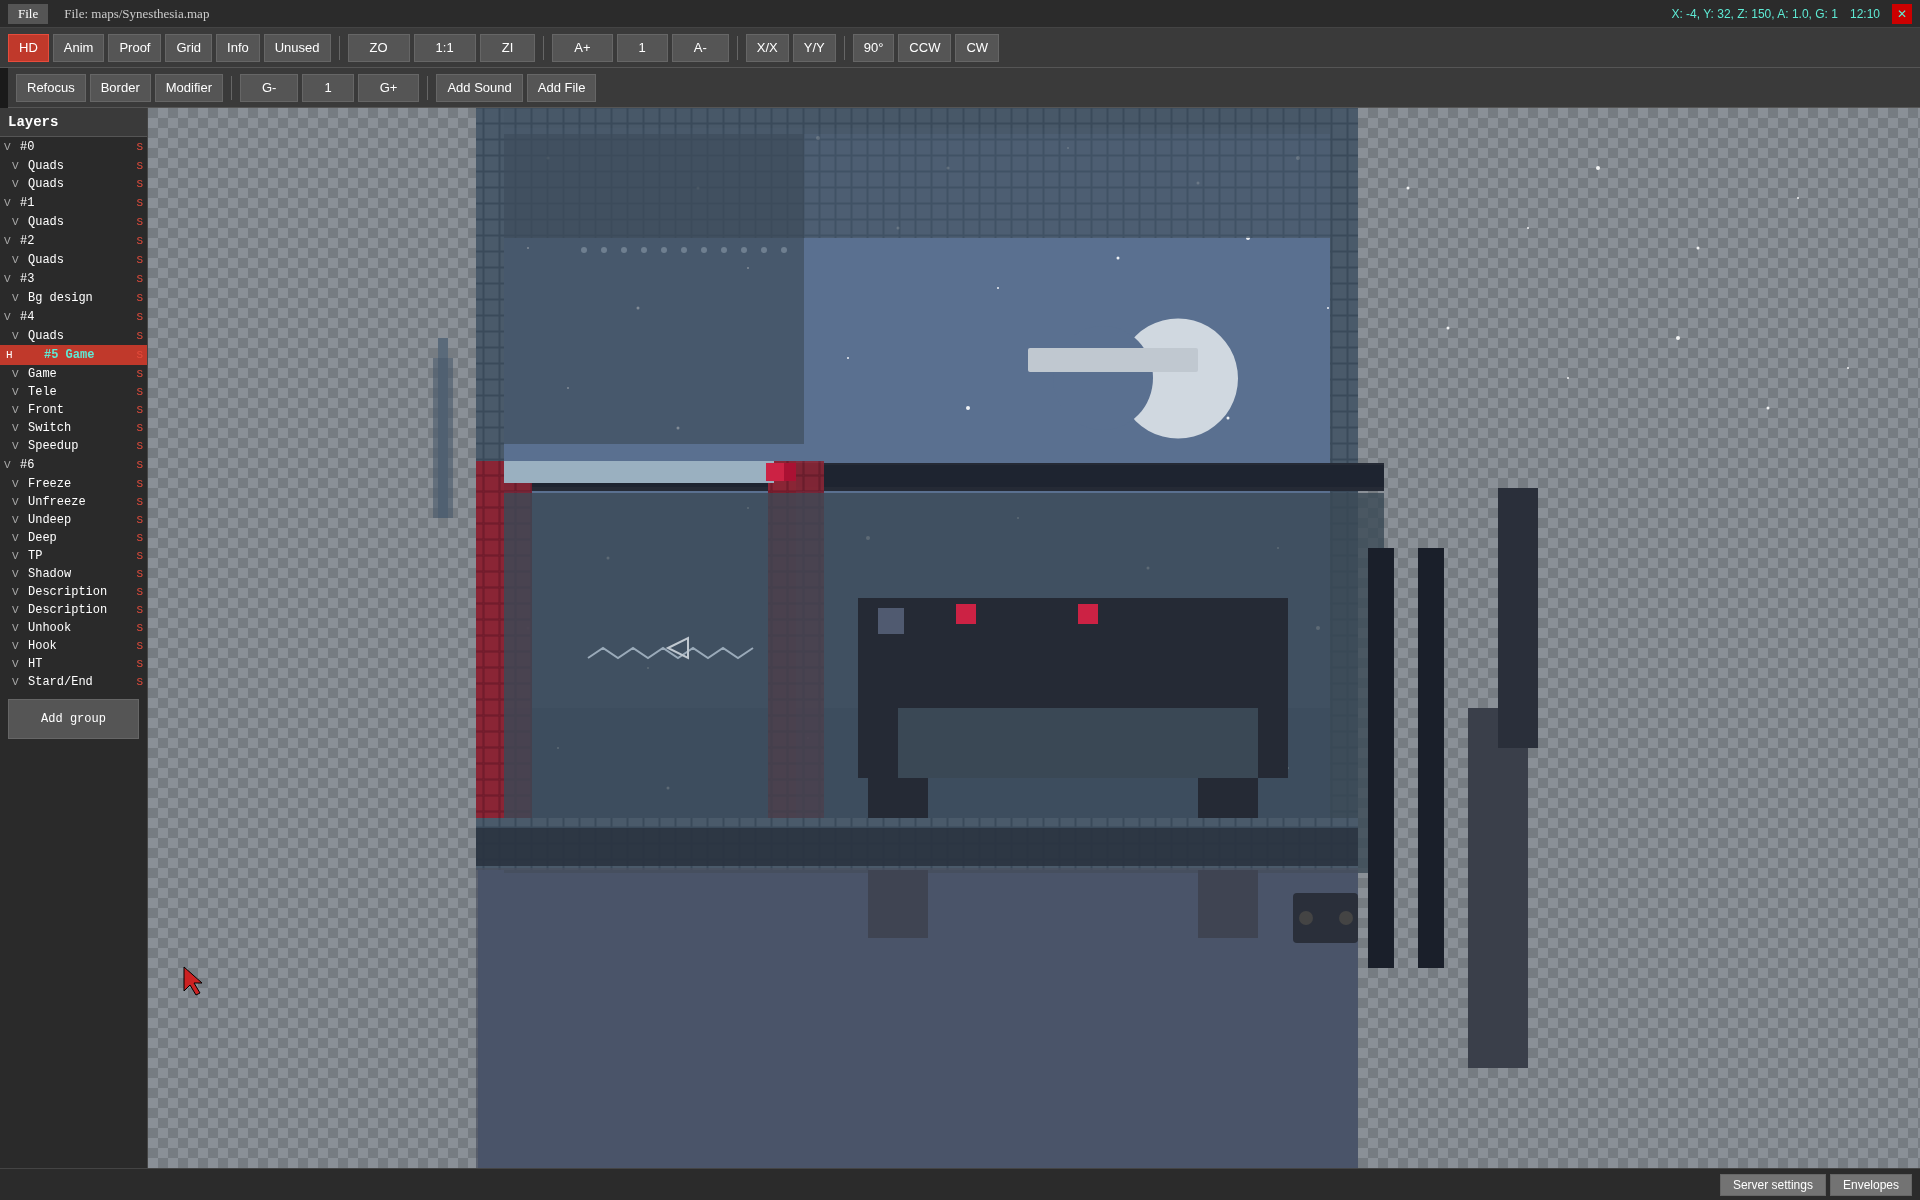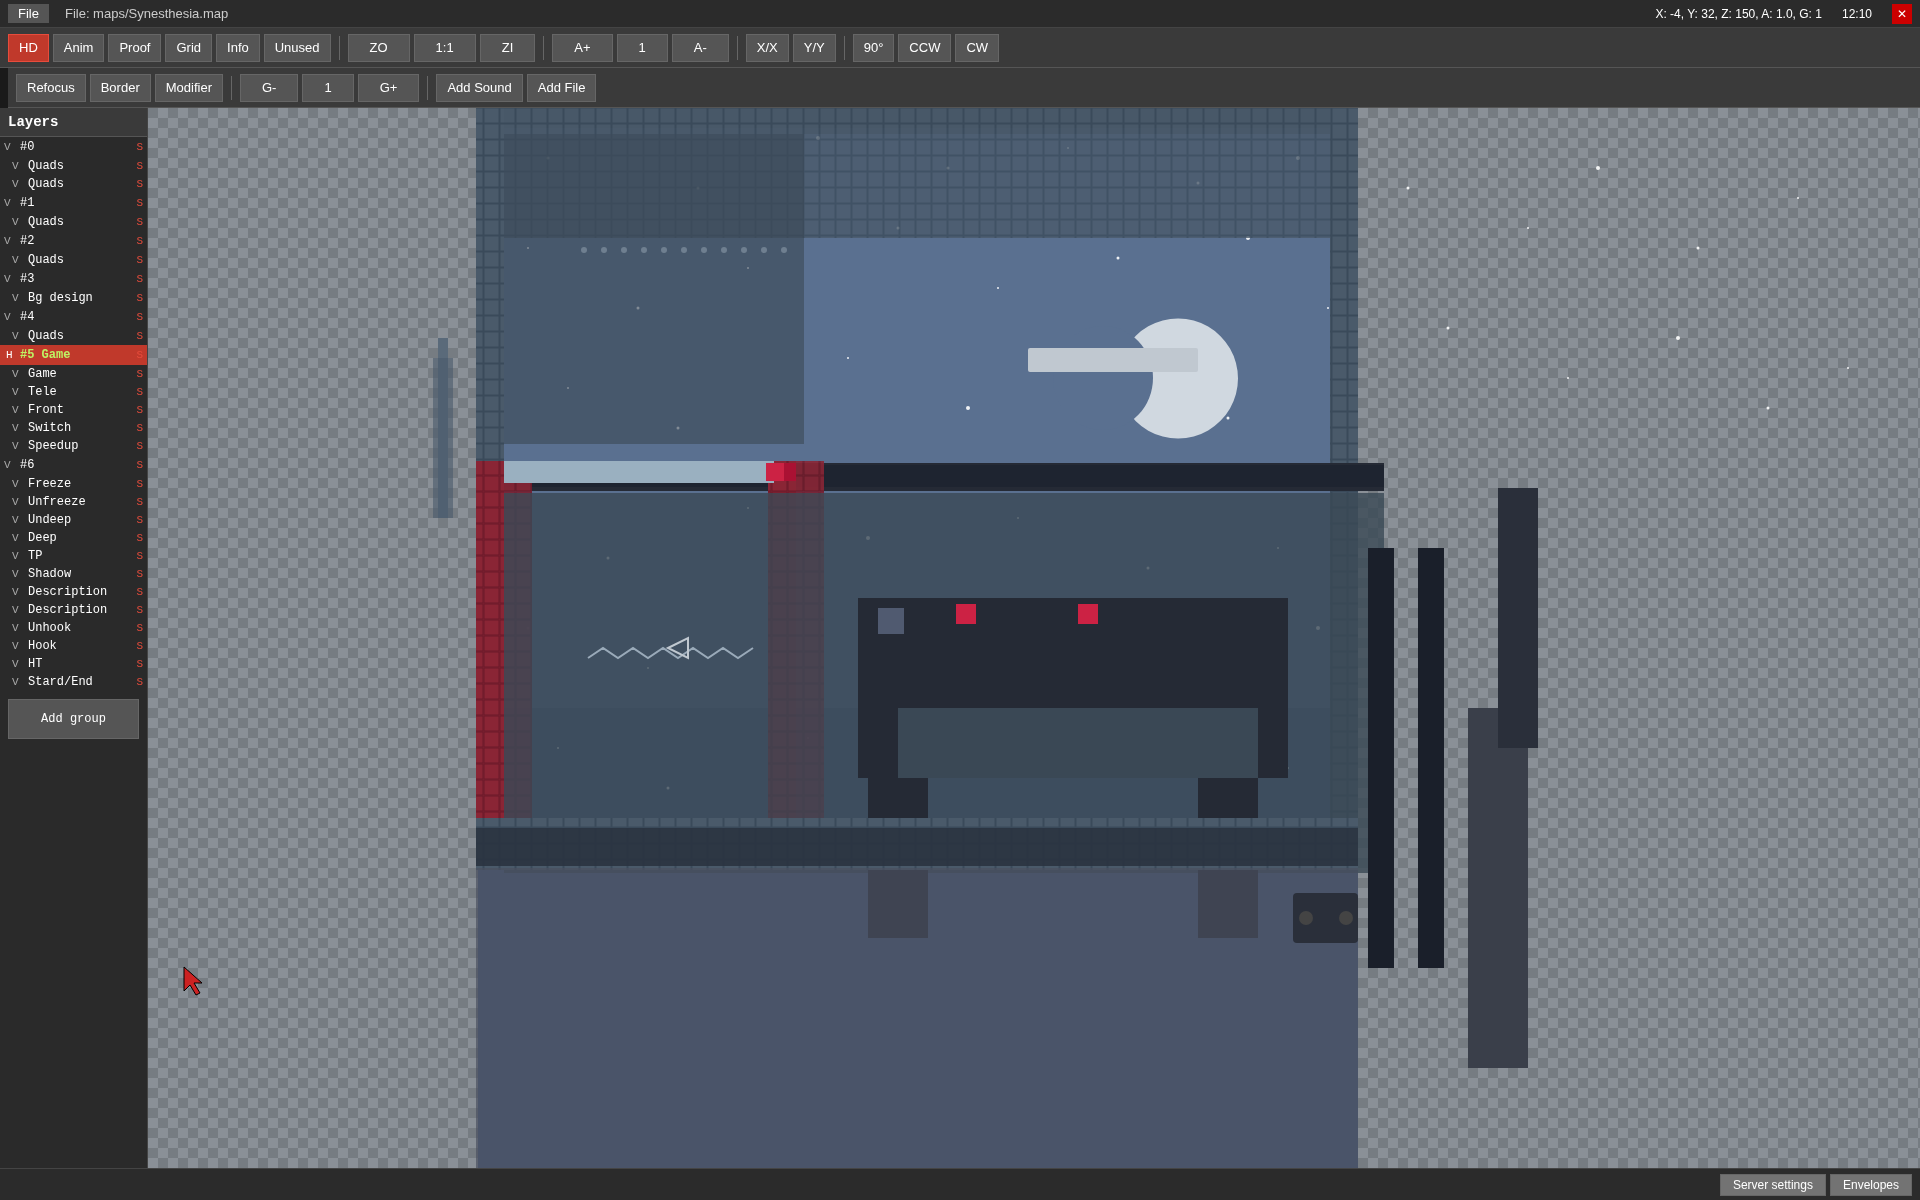--- a/index.html
+++ b/index.html
@@ -20,37 +20,38 @@
       display: flex;
       align-items: center;
       padding: 0 8px;
       justify-content: space-between;
       border-bottom: 1px solid #444;
     }
     #titlebar-left {
       display: flex;
       align-items: center;
       gap: 16px;
+      font-family: Liberation Serif, serif;
     }
     #file-menu {
       background: #555;
       padding: 2px 10px;
       cursor: pointer;
       font-size: 13px;
     }
     #titlebar-title {
       font-size: 13px;
       color: #ccc;
     }
     #titlebar-coords {
       font-size: 12px;
-      color: #ffffff;
-      display: flex;
-      align-items: center;
-      gap: 20px;
+      color: #5eead4;
+      display: flex;
+      align-items: center;
+      gap: 12px;
       justify-content: space-between;
     }
     #close-btn {
       background: #c00;
       width: 20px;
       height: 20px;
       display: flex;
       align-items: center;
       justify-content: center;
       cursor: pointer;
@@ -161,21 +162,21 @@
       margin-right: 4px;
       font-size: 11px;
       min-width: 12px;
       background: #c0392b;
       padding: 0 2px;
     }
     .layer-name {
       flex: 1;
       font-size: 12px;
     }
-    .layer-name.red { color: #bef264; font-weight: bold; }
+    .layer-name.red { color: #5eead4; font-weight: bold; margin-left: 24px; }
     .layer-s {
       color: #e74c3c;
       font-size: 11px;
       margin-left: 2px;
     }
 
     #add-group-btn {
       margin: 8px;
       padding: 12px 8px;
       background: #555;

